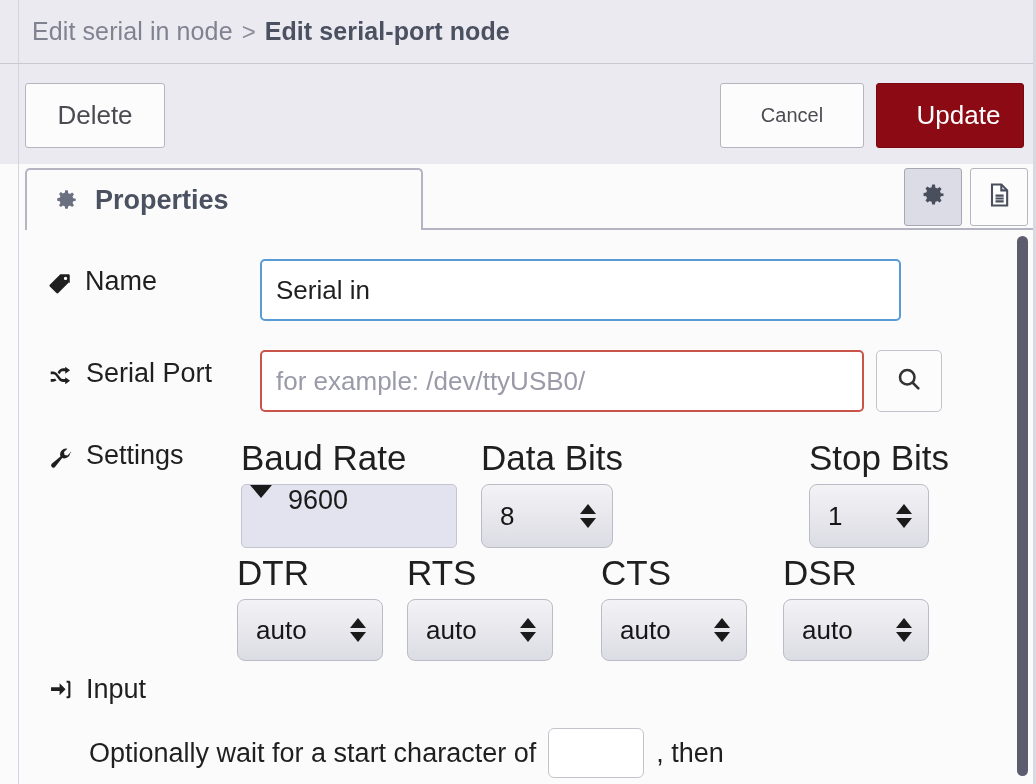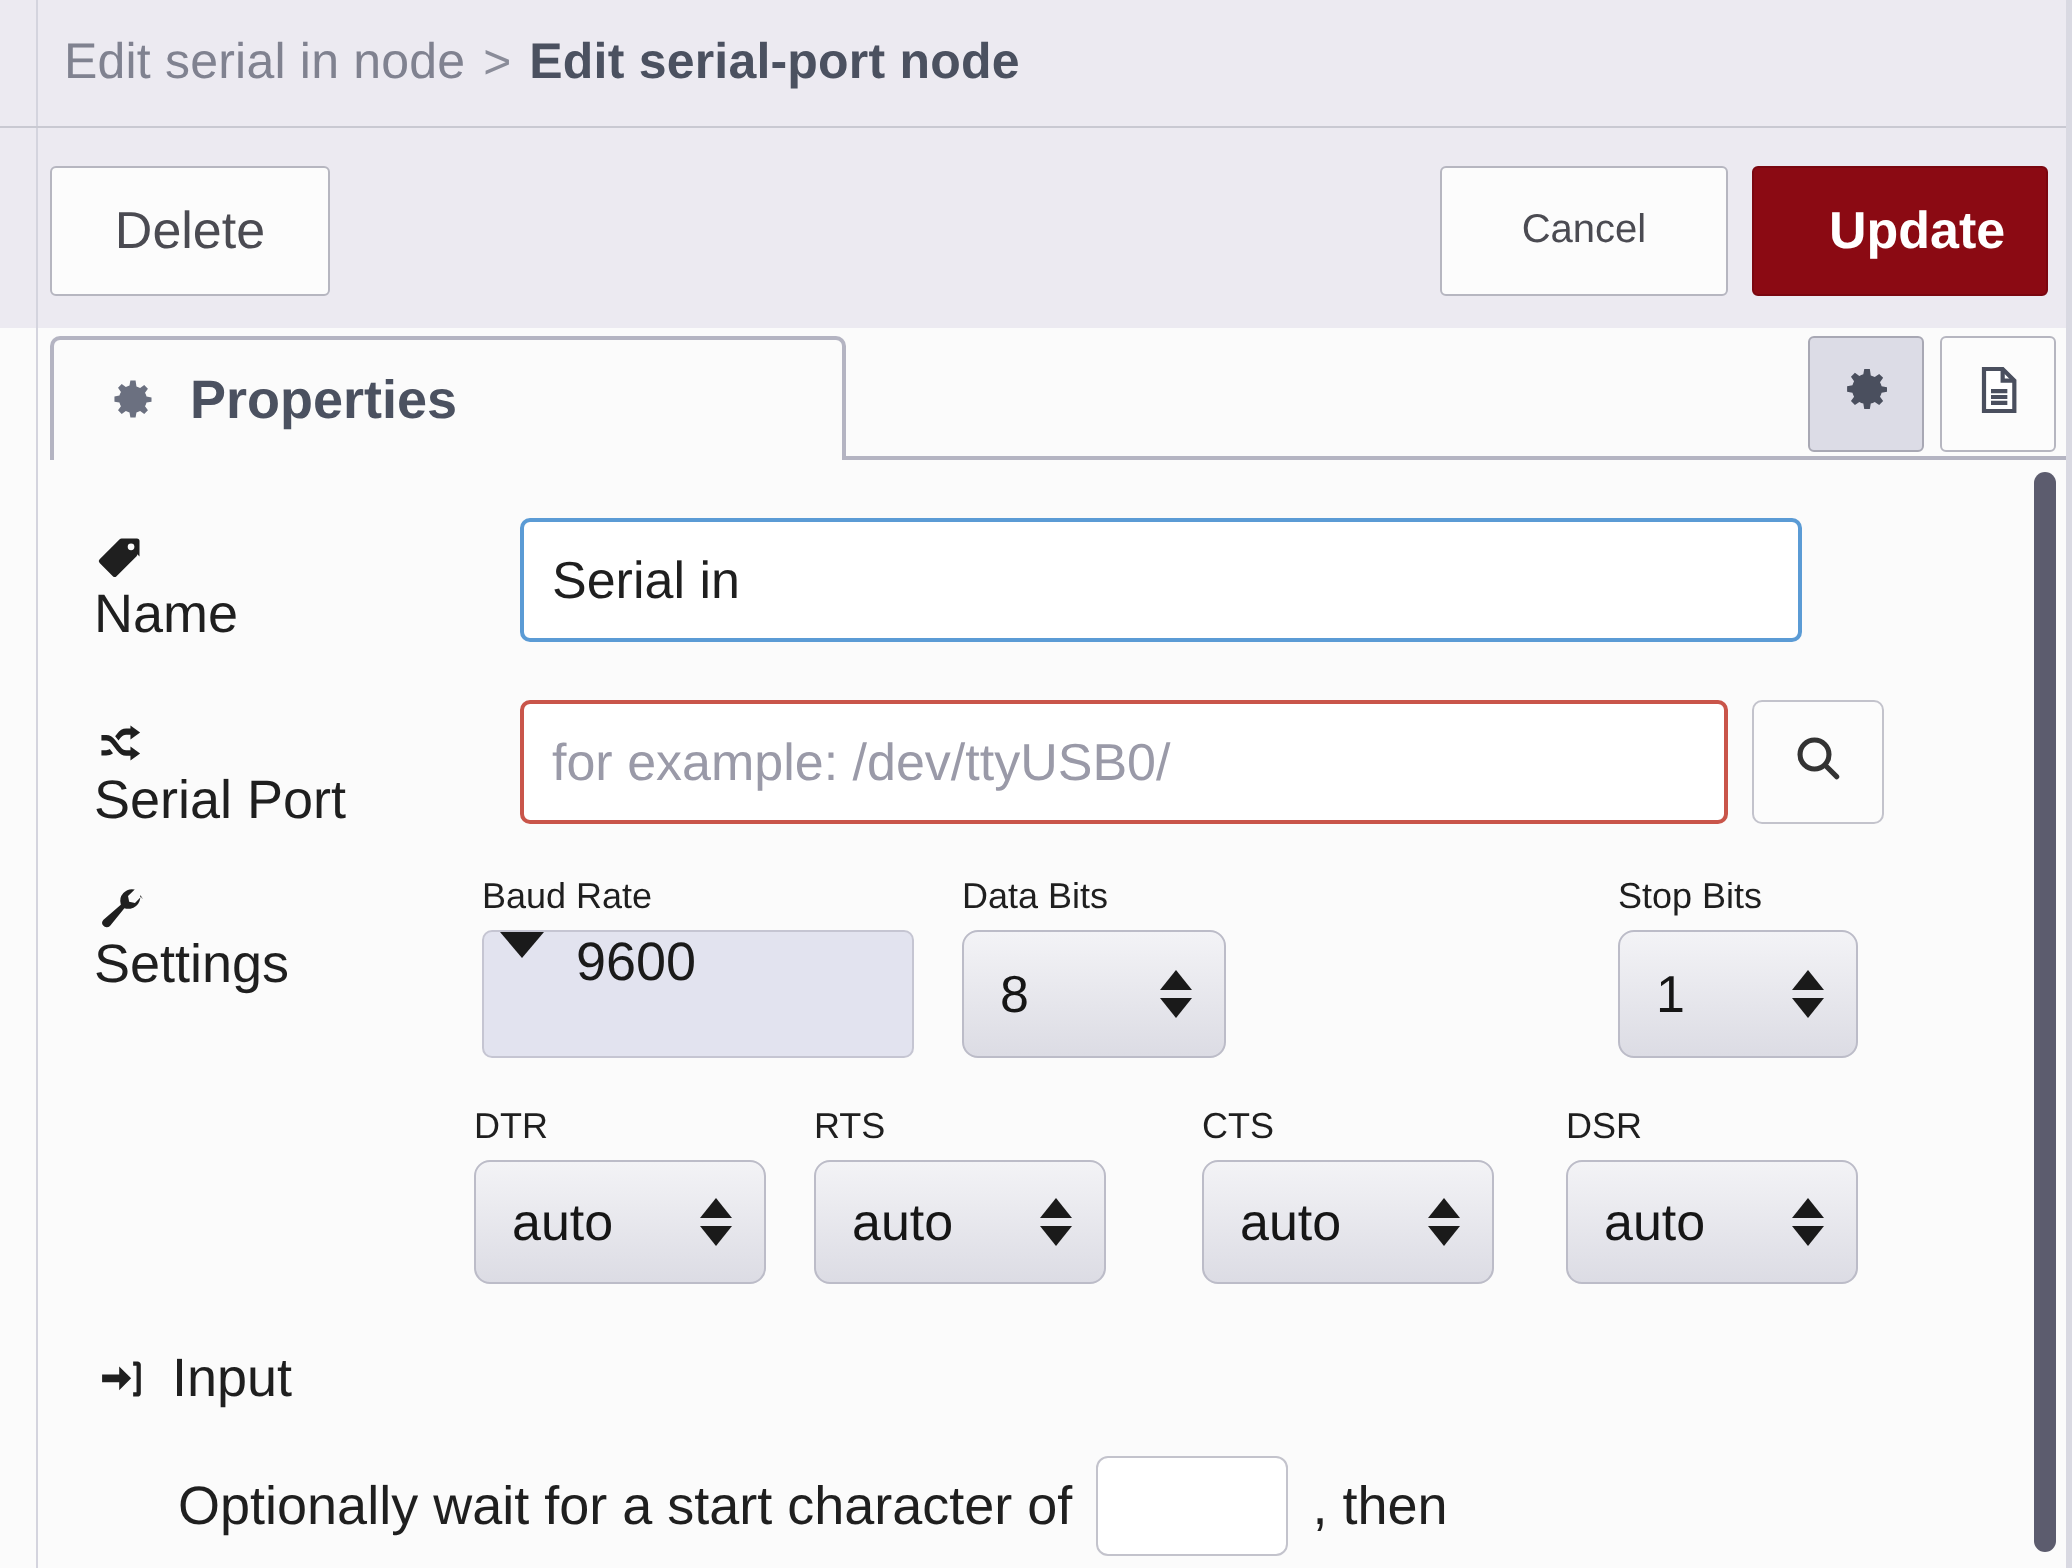--- a/index.html
+++ b/index.html
@@ -61,21 +61,21 @@
     font-size:26px;color:#4b4b52;
   }
   .btn-cancel{
     right:172px;top:19px;width:144px;height:65px;
     background:#fcfcfc;border:1px solid #b6b6c0;border-radius:3px;
     font-size:20px;color:#4b4b52;
   }
   .btn-update{
     right:12px;top:19px;width:148px;height:65px;
     background:#8b0a13;border:1px solid #7a0710;border-radius:3px;
-    font-size:26px;color:#ffffff;font-weight:bold;padding-left:17px;
+    font-size:26px;color:#ffffff;font-weight:normal;padding-left:17px;
   }
 
   
   .tabstrip{
     position:absolute;left:0;top:164px;width:1036px;height:66px;
     background:#fbfbfb;
   }
   .tabstrip-inner{
     position:absolute;left:18px;top:0;right:0;height:66px;
     border-left:1px solid #d4d4de;
@@ -113,22 +113,22 @@
     overflow:hidden;
   }
   .body-inner{
     position:absolute;left:18px;top:0;right:0;height:554px;
     border-left:1px solid #d4d4de;
     box-sizing:border-box;
   }
   .row{position:absolute;display:flex;align-items:center;}
 
   .field-label{
-    display:flex;align-items:flex-start;
-    font-size:27px;color:#1f1f1f;flex-direction:column;
+    display:flex;align-items:flex-end;
+    font-size:27px;color:#1f1f1f;
   }
   .field-label .ico{margin-right:12px;display:flex;align-items:center;}
 
   .text-input{
     box-sizing:border-box;
     font-family:"Liberation Sans", sans-serif;
     font-size:26px;
     color:#1f1f1f;
     background:#ffffff;
     border:1px solid #c3c3cc;
@@ -141,21 +141,21 @@
   .text-input.error{border:2px solid #c9554a;}
 
   .icon-btn{
     box-sizing:border-box;
     background:#fcfcfc;border:1px solid #c3c3cc;border-radius:5px;
     display:flex;align-items:center;justify-content:center;cursor:pointer;
   }
 
   
   .col-label{
-    font-size:18px;color:#1f1f1f;margin-bottom:6px;
+    font-size:35px;color:#1f1f1f;margin-bottom:6px;
   }
   .sel{
     box-sizing:border-box;
     position:relative;
     border:1px solid #bcbcc8;
     border-radius:8px;
     background:linear-gradient(#f3f3f6,#dcdce4);
     display:flex;align-items:center;
     font-size:26px;color:#161616;
     cursor:pointer;

